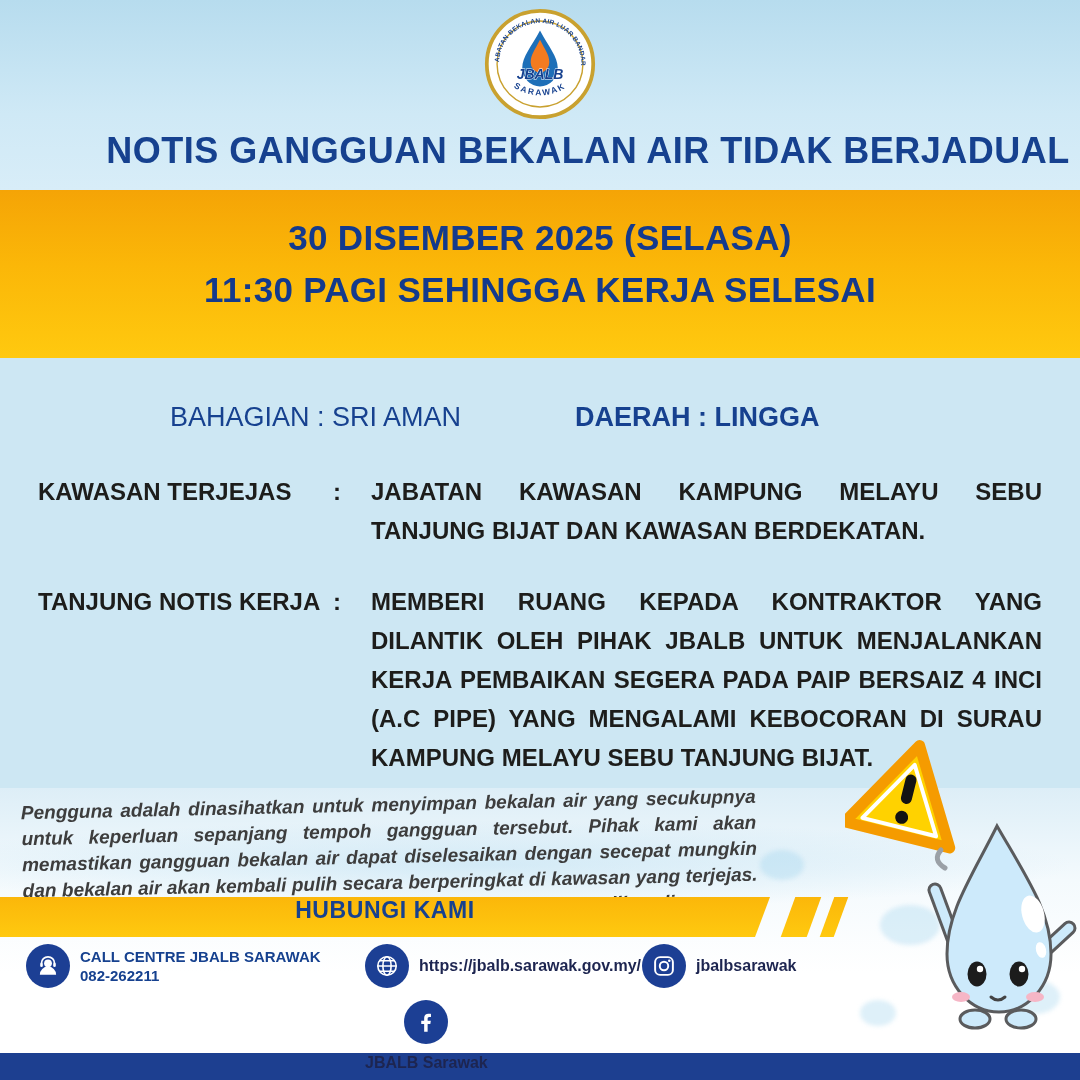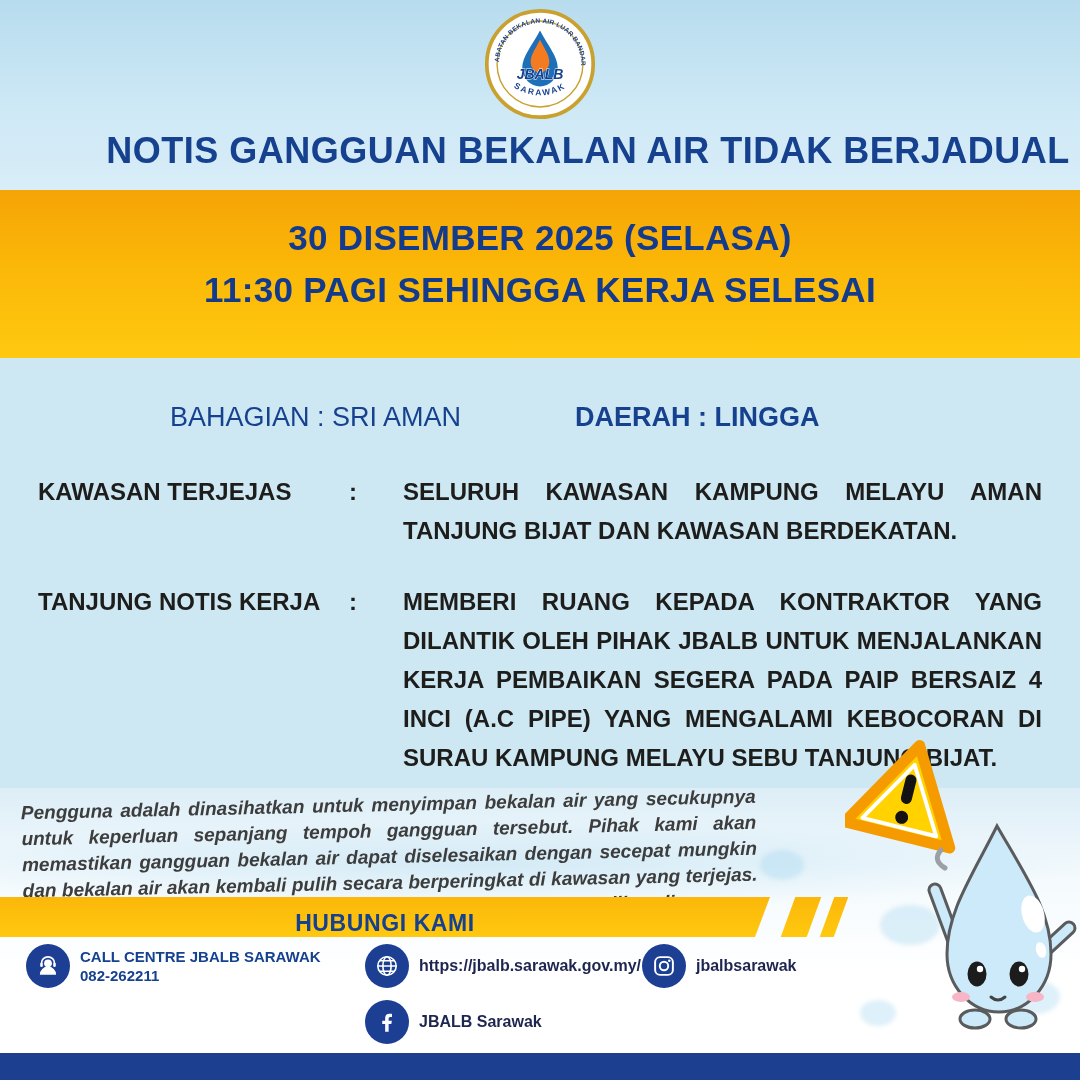--- a/index.html
+++ b/index.html
@@ -44,21 +44,21 @@
   .schedule {
     position: absolute; top: 212px; left: 0; width: 100%;
     text-align: center; color: #143a8c; font-weight: bold;
     font-size: 35px; line-height: 52px; letter-spacing: 0.3px;
   }
   
   .region-bahagian { position: absolute; top: 402px; left: 170px; color: #16418f; font-weight: normal; font-size: 27px; }
   .region-daerah   { position: absolute; top: 402px; left: 575px; color: #16418f; font-weight: bold; font-size: 27px; }
   
   .details { position: absolute; top: 472px; left: 38px; right: 38px; }
-  .detail-row { display: grid; grid-template-columns: 295px 38px 1fr; column-gap: 16px; margin-bottom: 32px; }
+  .detail-row { display: grid; grid-template-columns: 295px 38px 1fr; column-gap: 0; margin-bottom: 32px; }
   .detail-label { color: #1d1d1b; font-weight: bold; font-size: 24px; line-height: 39px; }
   .detail-colon { color: #1d1d1b; font-weight: bold; font-size: 24px; line-height: 39px; }
   .detail-text  { color: #1d1d1b; font-weight: bold; font-size: 24px; line-height: 39px; text-align: justify; }
   
   .advisory {
     position: absolute; top: 792px; left: 22px; width: 735px;
     color: #3d3d3d; font-style: italic; font-weight: bold;
     font-size: 19px; line-height: 26px; text-align: justify;
     transform: rotate(-1.3deg);
   }
@@ -71,36 +71,36 @@
   .bubble { position: absolute; border-radius: 50%; background: rgba(160,212,238,0.35); filter: blur(2px); pointer-events: none; }
   .b1 { top: 905px; left: 880px; width: 60px; height: 40px; }
   .b2 { top: 980px; left: 1010px; width: 50px; height: 34px; }
   .b3 { top: 850px; left: 760px; width: 44px; height: 30px; }
   .b4 { top: 1000px; left: 860px; width: 36px; height: 26px; }
   
   .contact-banner {
     position: absolute; top: 897px; left: 0; width: 770px; height: 40px;
     background: linear-gradient(180deg, #fbb70a, #ffc90f);
     clip-path: polygon(0 0, 100% 0, calc(100% - 15px) 100%, 0 100%);
-    display: flex; align-items: flex-end; justify-content: center;
+    display: flex; align-items: flex-start; justify-content: center;
     color: #16418f; font-weight: bold; font-size: 23px; letter-spacing: 0.6px;
   }
   .stripe {
     position: absolute; top: 897px; height: 40px;
     background: linear-gradient(180deg, #fbb70a, #ffc90f);
     transform: skewX(-20deg);
   }
   .stripe.s1 { left: 788px; width: 26px; }
   .stripe.s2 { left: 827px; width: 14px; }
   
   .contact-item { position: absolute; display: flex; align-items: center; gap: 10px; }
   .ci-call      { top: 944px; left: 26px; }
   .ci-web       { top: 944px; left: 365px; }
   .ci-insta     { top: 944px; left: 642px; }
-  .ci-fb        { top: 1000px; left: 365px; }
+  .ci-fb        { top: 1000px; left: 365px; flex-direction: column; }
   .icon-circle {
     width: 44px; height: 44px; border-radius: 50%;
     background: #1c3f94; display: flex; align-items: center; justify-content: center;
     flex: 0 0 44px;
   }
   .icon-circle svg { width: 26px; height: 26px; }
   .contact-text-navy { color: #16418f; font-weight: bold; font-size: 15px; line-height: 19px; }
   .contact-text-dark { color: #1d2550; font-weight: bold; font-size: 16px; }
   
   .mascot { position: absolute; left: 845px; top: 738px; width: 235px; height: 330px; z-index: 5; }
@@ -148,21 +148,21 @@
     <div>11:30 PAGI SEHINGGA KERJA SELESAI</div>
   </div>
 
   <div class="region-bahagian">BAHAGIAN : SRI AMAN</div>
   <div class="region-daerah">DAERAH : LINGGA</div>
 
   <div class="details">
     <div class="detail-row">
       <div class="detail-label">KAWASAN TERJEJAS</div>
       <div class="detail-colon">:</div>
-      <div class="detail-text">SELURUH KAWASAN KAMPUNG MELAYU AMAN TANJUNG BIJAT DAN KAWASAN BERDEKATAN.</div>
+      <div class="detail-text">JABATAN KAWASAN KAMPUNG MELAYU SEBU TANJUNG BIJAT DAN KAWASAN BERDEKATAN.</div>
     </div>
     <div class="detail-row">
       <div class="detail-label">TANJUNG NOTIS KERJA</div>
       <div class="detail-colon">:</div>
       <div class="detail-text">MEMBERI RUANG KEPADA KONTRAKTOR YANG DILANTIK OLEH PIHAK JBALB UNTUK MENJALANKAN KERJA PEMBAIKAN SEGERA PADA PAIP BERSAIZ 4 INCI (A.C PIPE) YANG MENGALAMI KEBOCORAN DI SURAU KAMPUNG MELAYU SEBU TANJUNG BIJAT.</div>
     </div>
   </div>
 
   <div class="advisory">Pengguna adalah dinasihatkan untuk menyimpan bekalan air yang secukupnya untuk keperluan sepanjang tempoh gangguan tersebut. Pihak kami akan memastikan gangguan bekalan air dapat diselesaikan dengan secepat mungkin dan bekalan air akan kembali pulih secara berperingkat di kawasan yang terjejas. Segala kesulitan yang timbul akibat gangguan ini adalah sangat dikesali.</div>
 

